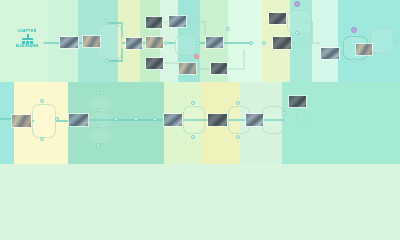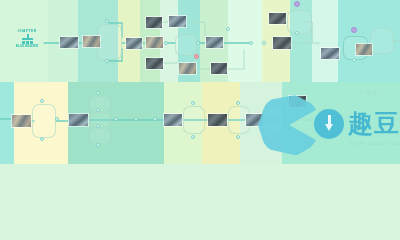--- a/index.html
+++ b/index.html
@@ -298,25 +298,14 @@
       <div class="dot" style="left: 236px; top: 135px; width: 4px; height: 4px;"></div>
       <div class="dot" style="left: 282px; top: 111px; width: 4px; height: 4px;"></div>
     </div>
 
   <div id="chapter">
     <span class="cap">CHAPTER</span>
     <span class="glyph"></span>
     <span class="sub">BLUE BEAVER</span>
   </div>
 
-  <div id="watermark">
-    <div id="wm-pac"></div>
-    <div id="wm-circle"></div>
-    <div id="wm-arrow">
-      <span class="shaft"></span>
-        <span class="head"></span>
-    </div>
-    <div id="wm-tag">下载中心</div>
-    <div id="wm-text">趣豆</div>
-    <div id="wm-url">www.qudou.com</div>
-  </div>
 
 </div>
 
 </body></html>

